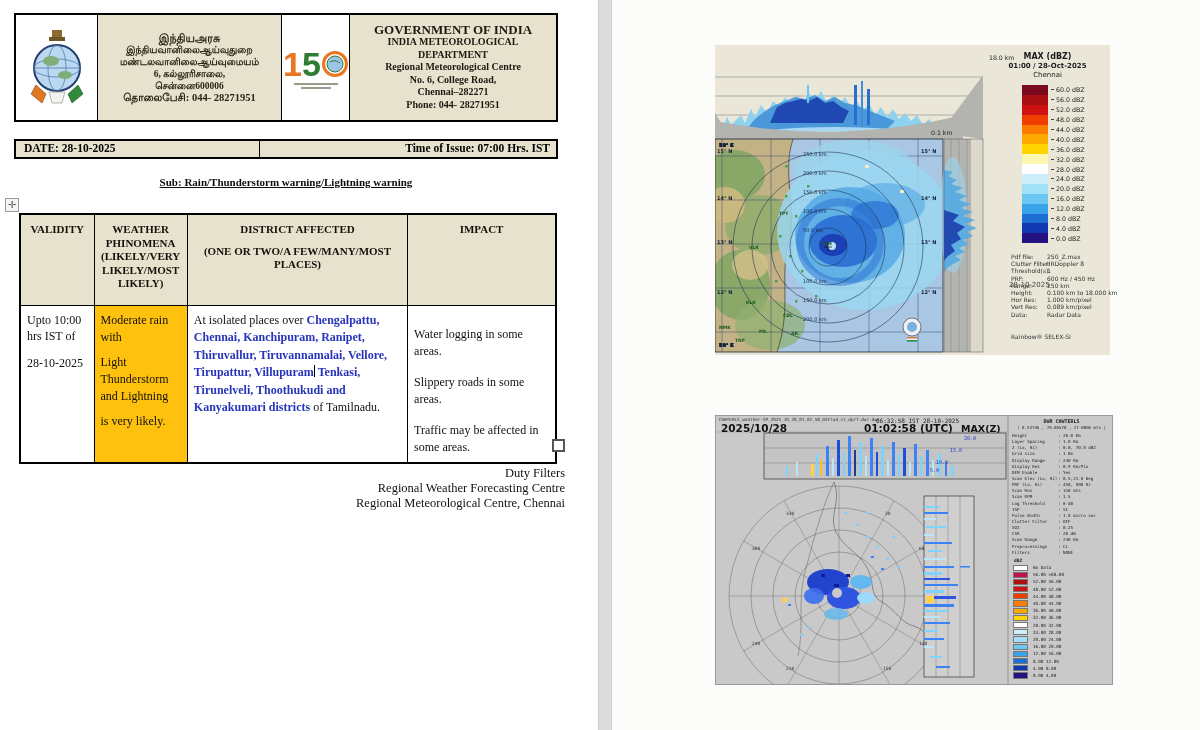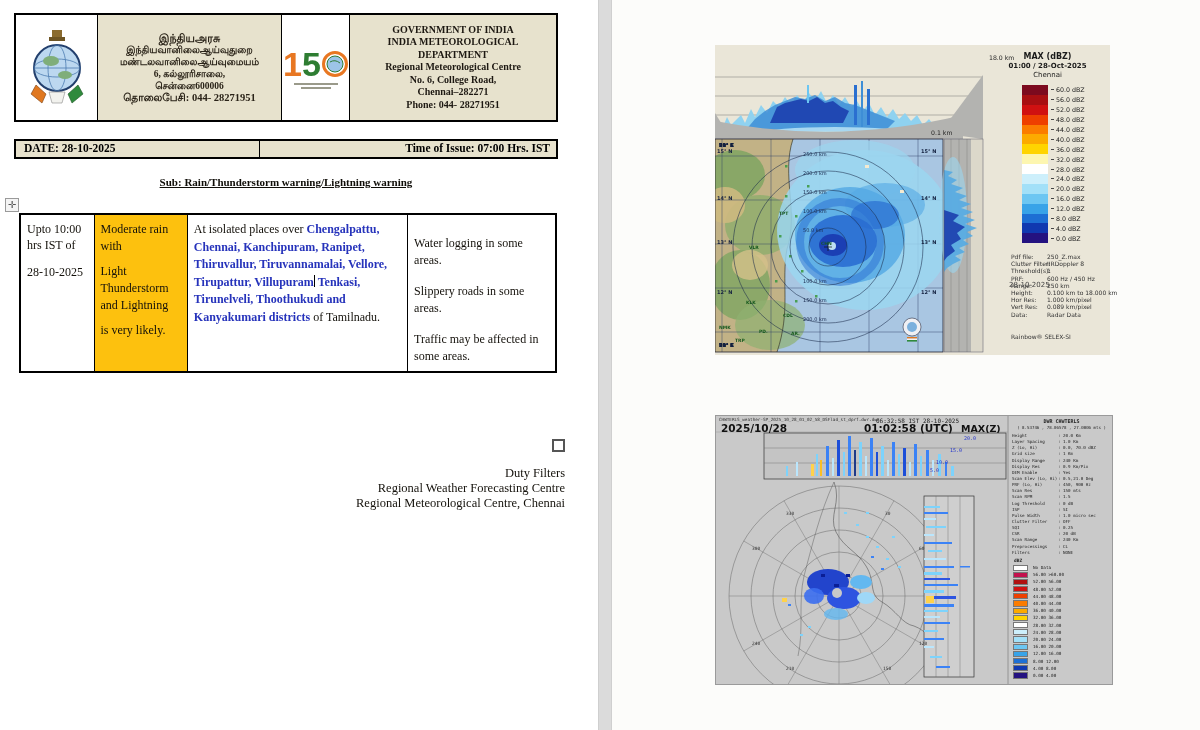--- a/index.html
+++ b/index.html
@@ -15,21 +15,21 @@
   .hdr-table { position:absolute; left:14px; top:13px; width:544px; height:109px; border:2px solid #000; display:flex; background:#fff; }
   .hdr-cell  { height:100%; display:flex; flex-direction:column; align-items:center; justify-content:center; text-align:center; }
   .cell-logo  { width:82px;  border-right:1px solid #000; background:#fff; }
   .cell-tamil { width:184px; border-right:1px solid #000; background:#e7e2cd; padding:2px 2px; }
   .cell-150   { width:68px;  border-right:1px solid #000; background:#fff; }
   .cell-eng   { flex:1; background:#e7e2cd; padding:2px 2px; }
   .tamil-line { font-size:9.5px; font-weight:bold; color:#2a2318; line-height:12px; }
   .cell-tamil span:nth-of-type(1) { font-size:11px; }
   .cell-tamil span:nth-of-type(6) { font-size:10.5px; }
   .eng-line   { font-size:10px; font-weight:bold; color:#1d1812; line-height:12.5px; }
-  .cell-eng span:nth-of-type(1) { font-size:10px; }
+  .cell-eng span:nth-of-type(1) { font-size:13px; }
   .logo150 { display:flex; align-items:center; font-weight:bold; font-family:"Liberation Sans",sans-serif; }
   .logo150 .d1 { color:#e87722; font-size:34px; line-height:34px; }
   .logo150 .d5 { color:#2e7d32; font-size:34px; line-height:34px; }
   .globe0 { width:26px; height:26px; margin-left:1px; }
   .cap-bar { height:2px; background:#9a9a8a; margin-top:2px; }
   .cap-bar.b1 { width:44px; } .cap-bar.b2 { width:30px; }
 
   
   .date-row { position:absolute; left:14px; top:139px; width:544px; height:20px; border:2px solid #000; background:#e7e2cd; display:flex; }
   .date-cell { width:244px; border-right:1px solid #000; font-weight:bold; font-size:11.5px; line-height:15px; padding-left:8px; }
@@ -195,20 +195,35 @@
   <div class="date-row">
     <div class="date-cell">DATE: 28-10-2025</div>
     <div class="time-cell">Time of Issue: 07:00 Hrs. IST</div>
   </div>
 
   <div class="subject">Sub: Rain/Thunderstorm warning/Lightning warning</div>
 
   <div class="move-handle"><span>✛</span></div>
 
   <div class="mt">
+    <div class="mt-row mt-head">
+      <div class="mt-cell c1">
+          <p>VALIDITY</p>
+        </div>
+      <div class="mt-cell c2">
+          <p>WEATHER PHINOMENA (LIKELY/VERY LIKELY/MOST LIKELY)</p>
+        </div>
+      <div class="mt-cell c3">
+        <p>DISTRICT AFFECTED</p>
+        <p>(ONE OR TWO/A FEW/MANY/MOST PLACES)</p>
+      </div>
+      <div class="mt-cell c4">
+          <p>IMPACT</p>
+        </div>
+    </div>
     <div class="mt-row mt-body">
       <div class="mt-cell c1 cell-validity">
         <p>Upto 10:00 hrs IST of</p>
         <p>28-10-2025</p>
       </div>
       <div class="mt-cell c2 cell-phen">
 
       <p>Moderate rain with</p>
           <p>Light Thunderstorm and Lightning</p>
           <p>is very likely.</p>

